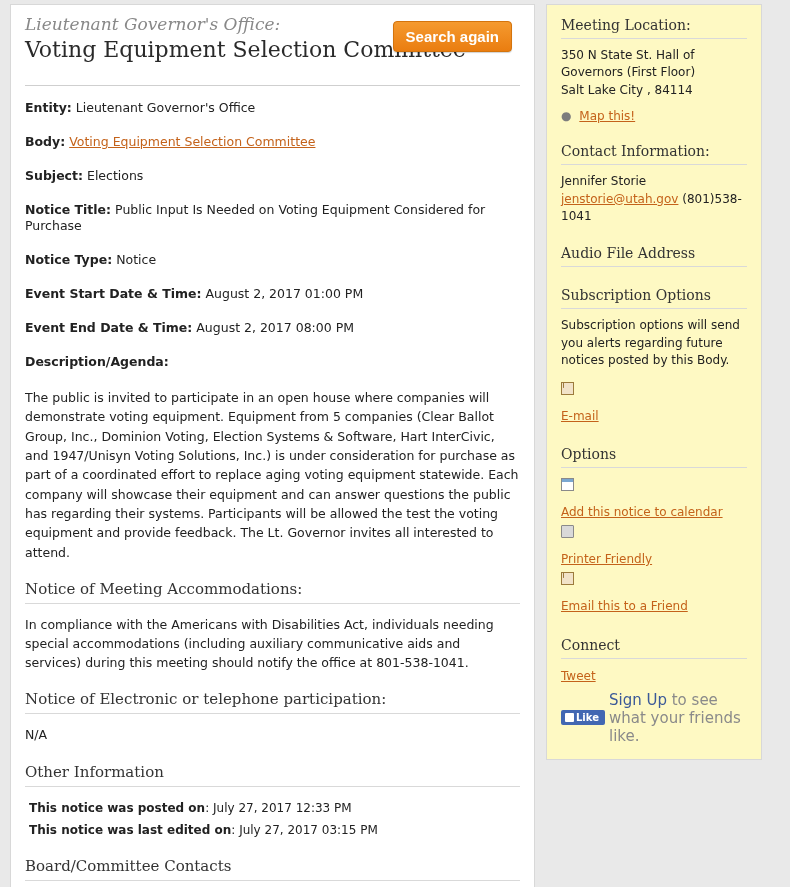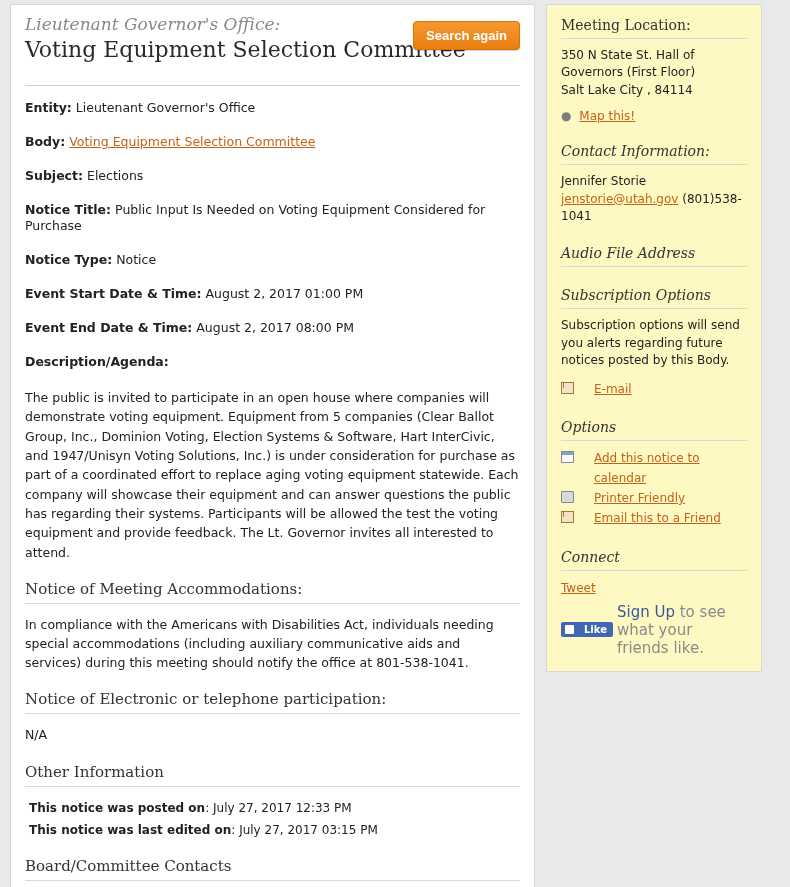--- a/index.html
+++ b/index.html
@@ -43,28 +43,28 @@
   }
   .page-title {
     font-size: 22px;
     color: #2a2a2a;
     font-family: "DejaVu Serif", "Liberation Serif", serif;
     line-height: 1.2;
     margin-top: 2px;
   }
   .search-again {
     position: absolute;
-    right: 0px;
+    right: 8px;
     top: 6px;
     background: #f08a1e;
     background-image: linear-gradient(#f59a2f, #ea7d10);
     color: #fff;
     border: 1px solid #d4740d;
     border-radius: 4px;
-    font-size: 13px;
+    font-size: 15px;
     font-weight: bold;
     padding: 6px 12px;
     cursor: pointer;
     box-shadow: 0 1px 1px rgba(0,0,0,0.18);
   }
   .field {
     margin: 0 0 17px 0;
     font-size: 12.5px;
     line-height: 1.35;
   }
@@ -111,38 +111,39 @@
   }
   .side-head {
     font-family: "DejaVu Serif", "Liberation Serif", serif;
     font-size: 14px;
     color: #333;
     border-bottom: 1px solid #d9d9d9;
     padding-bottom: 5px;
     margin: 0 0 8px 0;
     font-weight: normal;
   }
-  .side-head.tight { margin-top: 20px; font-style: italic; }
+  .side-head.tight { margin-top: 20px; }
   .side-text {
     font-size: 12px;
     line-height: 1.45;
     margin-bottom: 10px;
   }
   .maplink {
     font-size: 12px;
     margin: 2px 0 4px 0;
   }
   .pin { color: #7d7d7d; margin-right: 4px; }
   .side-list { margin: 0; padding: 0; list-style: none; }
   .side-list li {
     font-size: 12px;
     line-height: 1.65;
     display: flex;
     align-items: flex-start;
-    gap: 20px;
+    gap: 12px;
+    flex-direction: column;
   }
   .mini-icon {
     display: inline-block;
     width: 13px;
     height: 12px;
     flex: 0 0 13px;
     margin-top: 2px;
   }
   .ic-cal {
     border: 1px solid #8a8a8a;
@@ -182,21 +183,21 @@
   }
   .fb-like {
     background: #4267b2;
     color: #fff;
     font-size: 10px;
     font-weight: bold;
     padding: 2px 6px 2px 4px;
     border-radius: 2px;
     display: inline-flex;
     align-items: center;
-    gap: 10px;
+    gap: 2px;
   }
   .fb-thumb {
     display: inline-block;
     width: 9px; height: 9px;
     background: #fff;
     border-radius: 1px;
   }
   .fb-text {
     font-size: 15px;
     color: #8a8a8a;

